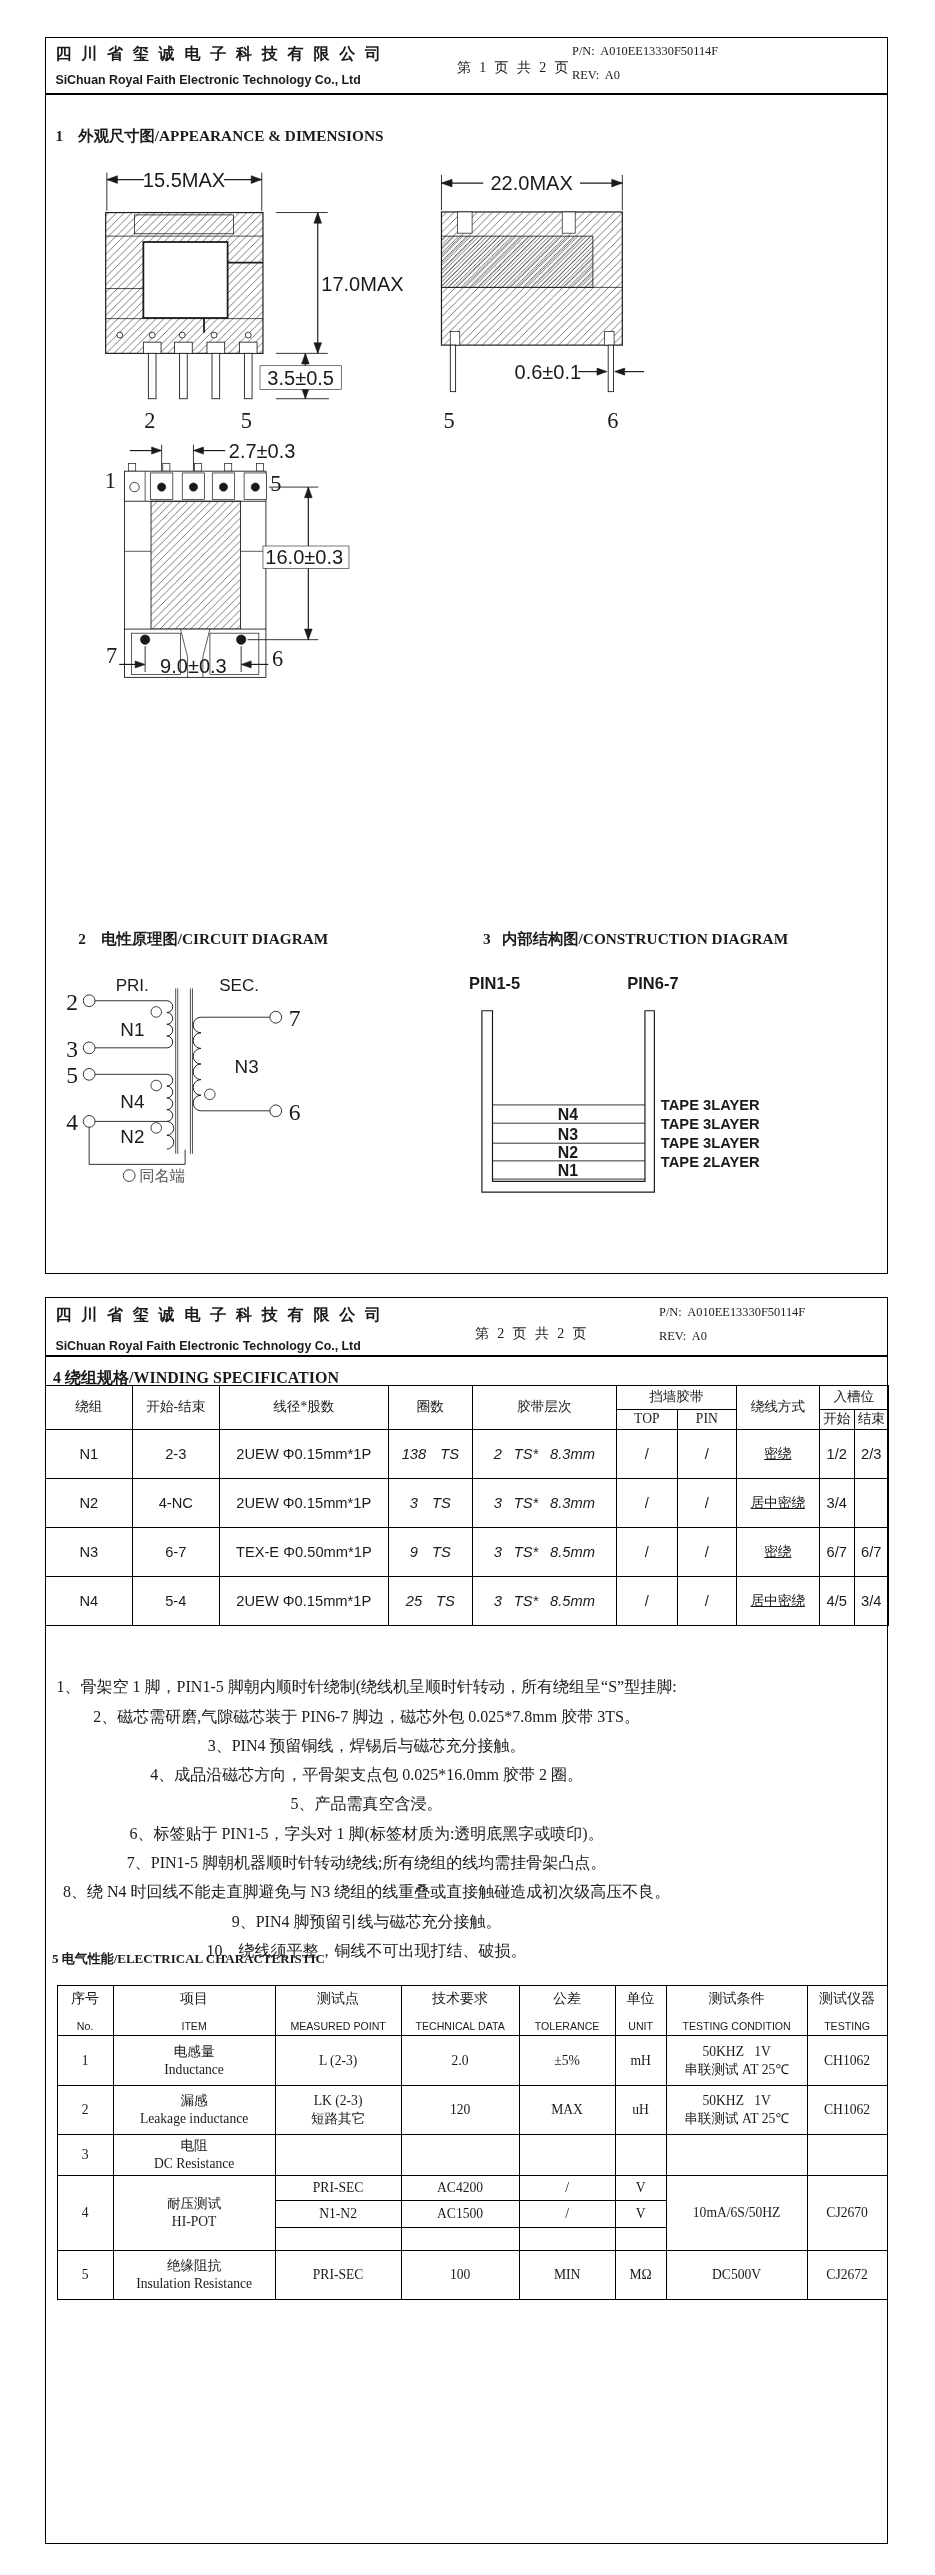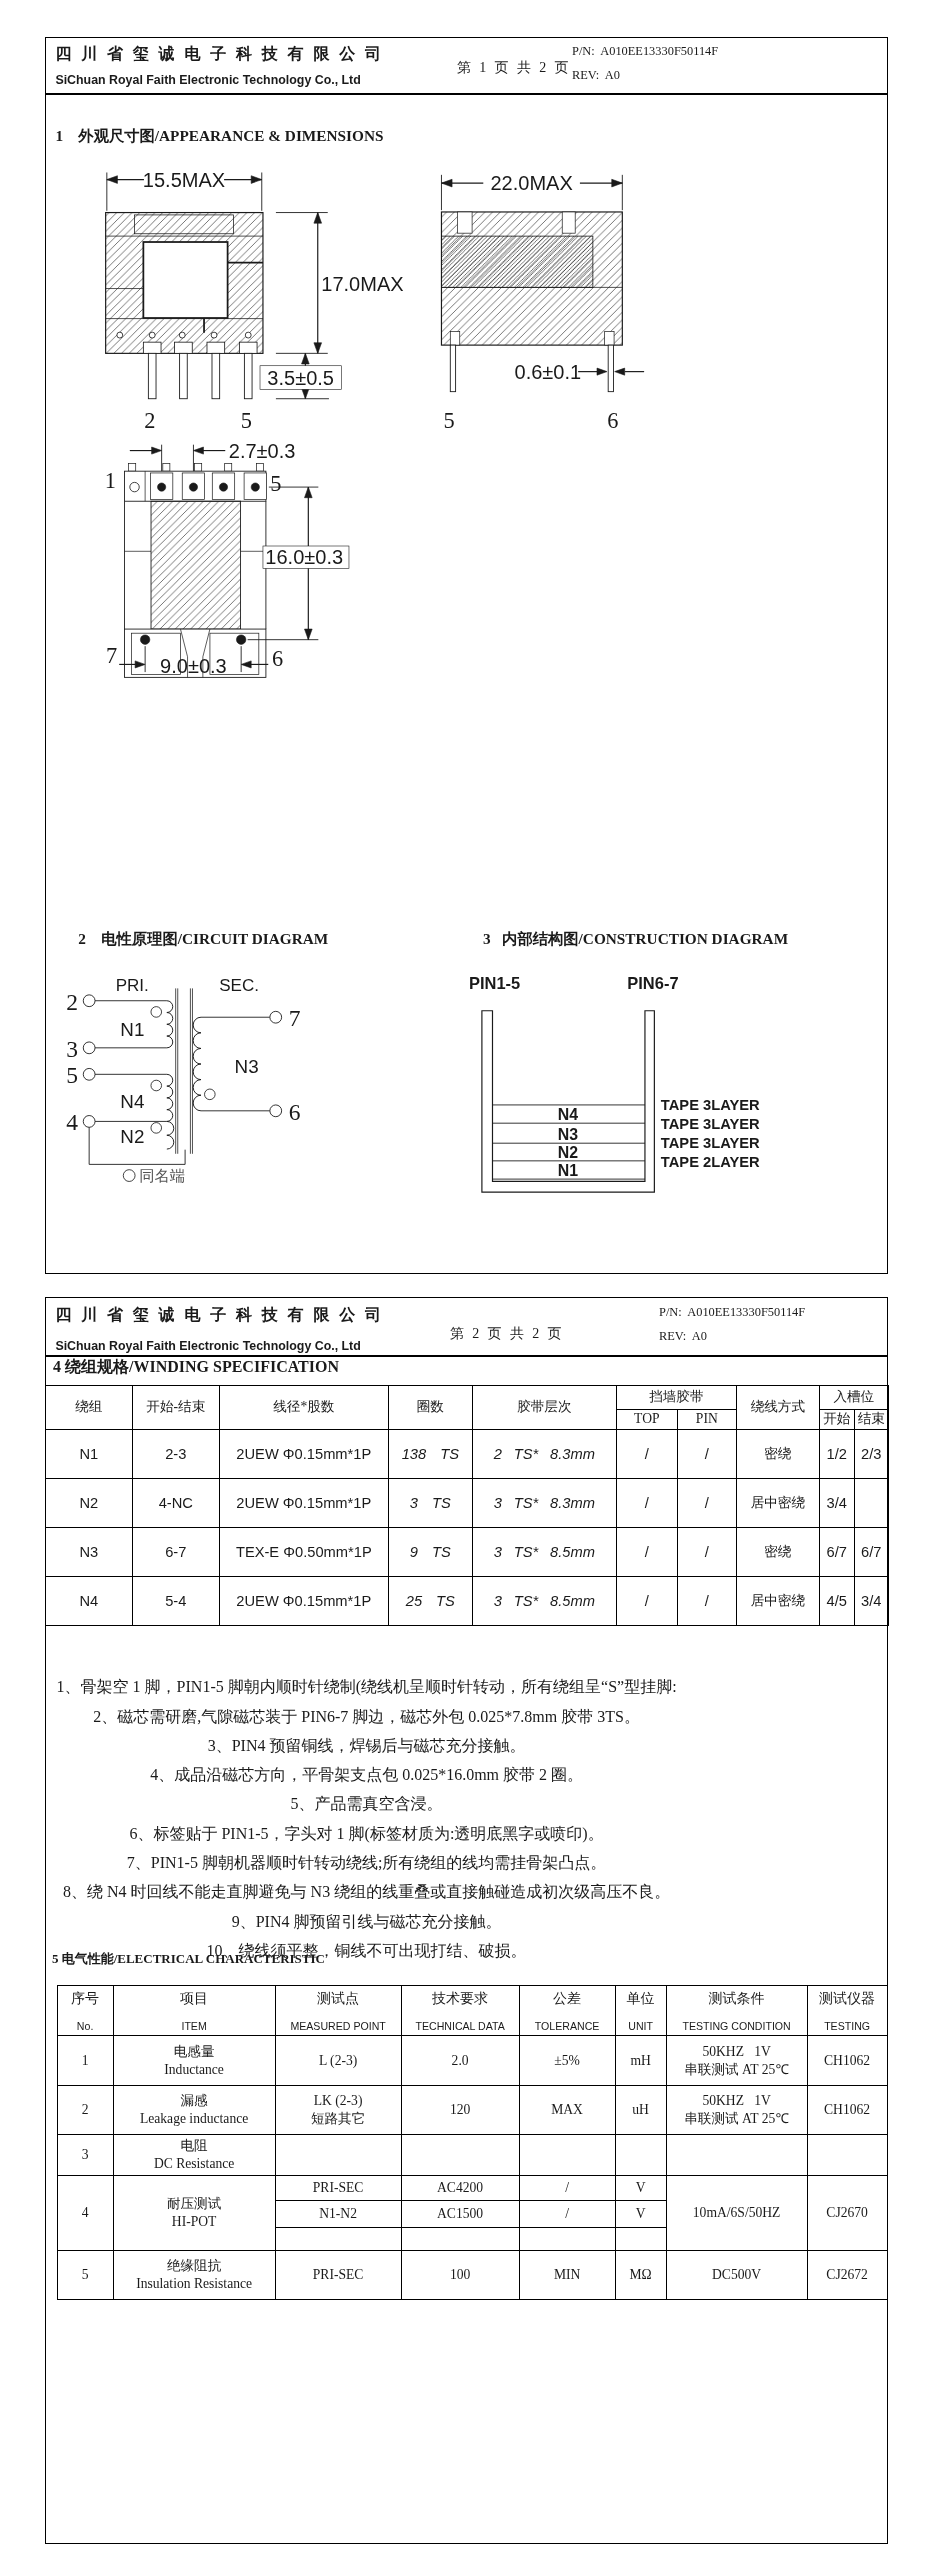--- a/index.html
+++ b/index.html
@@ -23,21 +23,21 @@
   svg .blab{font-size:27px;font-weight:bold;}
   svg .tlab{font-size:25px;font-weight:bold;}
   svg .plab{font-size:28px;font-weight:bold;}
   svg .leg{font-family:"Liberation Serif",serif;font-size:26px;fill:#555;}
   svg line,svg path,svg polyline,svg rect,svg circle{stroke:#1a1a1a;}
   
   .wt{position:absolute;left:-1.2px;top:87px;border-collapse:collapse;table-layout:fixed;width:842px;}
   .wt th,.wt td{border:1.2px solid #000;text-align:center;vertical-align:middle;padding:0;overflow:hidden;}
   .wt th{font-size:13.6px;font-weight:normal;}
   .wt td{font-family:"Liberation Sans",sans-serif;font-size:14.7px;}
-  .wt td.cnval{font-family:"Liberation Serif",serif;font-size:13.6px;}
+  .wt td.cnval{font-family:"Liberation Serif",serif;font-size:13.6px;text-decoration:underline;}
   .wt tbody tr:first-child td{border-top:1.8px solid #000;}
   .wt .sp{display:flex;justify-content:center;gap:14px;font-style:italic;}
   
   .et{position:absolute;left:10.6px;top:687px;border-collapse:collapse;table-layout:fixed;width:829px;}
   .et th,.et td{border:1.2px solid #000;text-align:center;vertical-align:middle;padding:0;overflow:hidden;}
   .et th{font-weight:normal;}
   .et tbody tr:first-child td{border-top:1.8px solid #000;}
   .et .hwrap{display:flex;flex-direction:column;justify-content:space-between;height:42px;padding:3.5px 0;}
   .et .hcn{font-size:14px;}
   .et .hen{font-family:"Liberation Sans",sans-serif;font-size:10.6px;}
@@ -282,26 +282,26 @@
     <text class="tlab" x="1042" y="1819" text-anchor="start">TAPE 3LAYER</text>
     <text class="tlab" x="1042" y="1851" text-anchor="start">TAPE 3LAYER</text>
     <text class="tlab" x="1042" y="1884" text-anchor="start">TAPE 3LAYER</text>
     <text class="tlab" x="1042" y="1915" text-anchor="start">TAPE 2LAYER</text>
   </svg>
 </div>
 
 <div class="page" id="page2">
   <div class="abs company-cn" style="left:9.4px;top:7px;">四 川 省 玺 诚 电 子 科 技 有 限 公 司</div>
   <div class="abs company-en" style="left:9.4px;top:41px;">SiChuan Royal Faith Electronic Technology Co., Ltd</div>
-  <div class="abs pageno" style="left:404px;top:27px;">第 2 页 共 2 页</div>
+  <div class="abs pageno" style="left:429px;top:27px;">第 2 页 共 2 页</div>
   <div class="abs pnline" style="left:613px;top:7px;"><span>P/N:</span>  <span>A010EE13330F50114F</span></div>
   <div class="abs pnline" style="left:613px;top:31px;"><span>REV:</span>  <span>A0</span></div>
   <div class="abs rule" style="top:57px;"></div>
 
-  <div class="abs sec-title" style="left:7px;top:59px;font-size:16px;">4 绕组规格/WINDING SPECIFICATION</div>
+  <div class="abs sec-title" style="left:7px;top:70px;font-size:16px;">4 绕组规格/WINDING SPECIFICATION</div>
 
   <table class="wt">
     <colgroup>
       <col style="width:87px">
         <col style="width:87px">
         <col style="width:169px">
         <col style="width:84px">
       <col style="width:144px">
         <col style="width:61px">
         <col style="width:59px">

